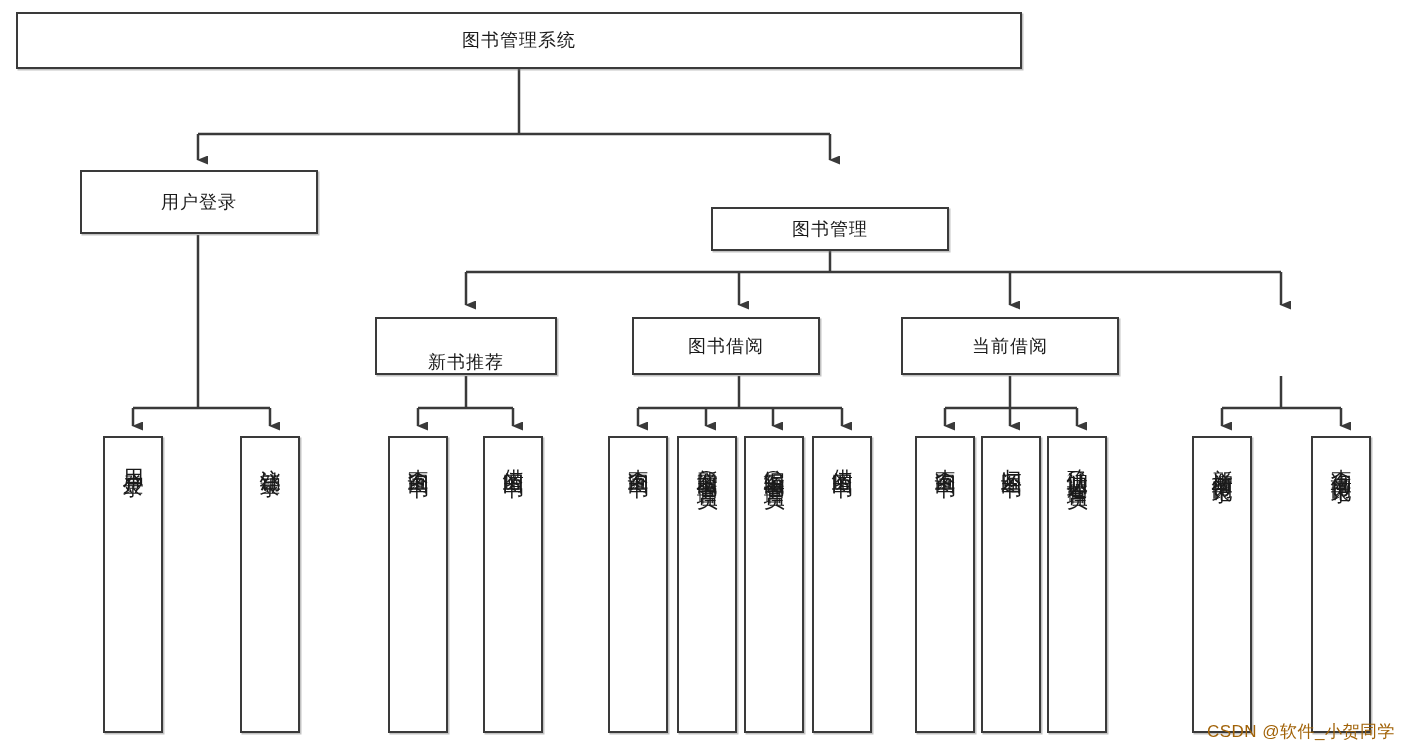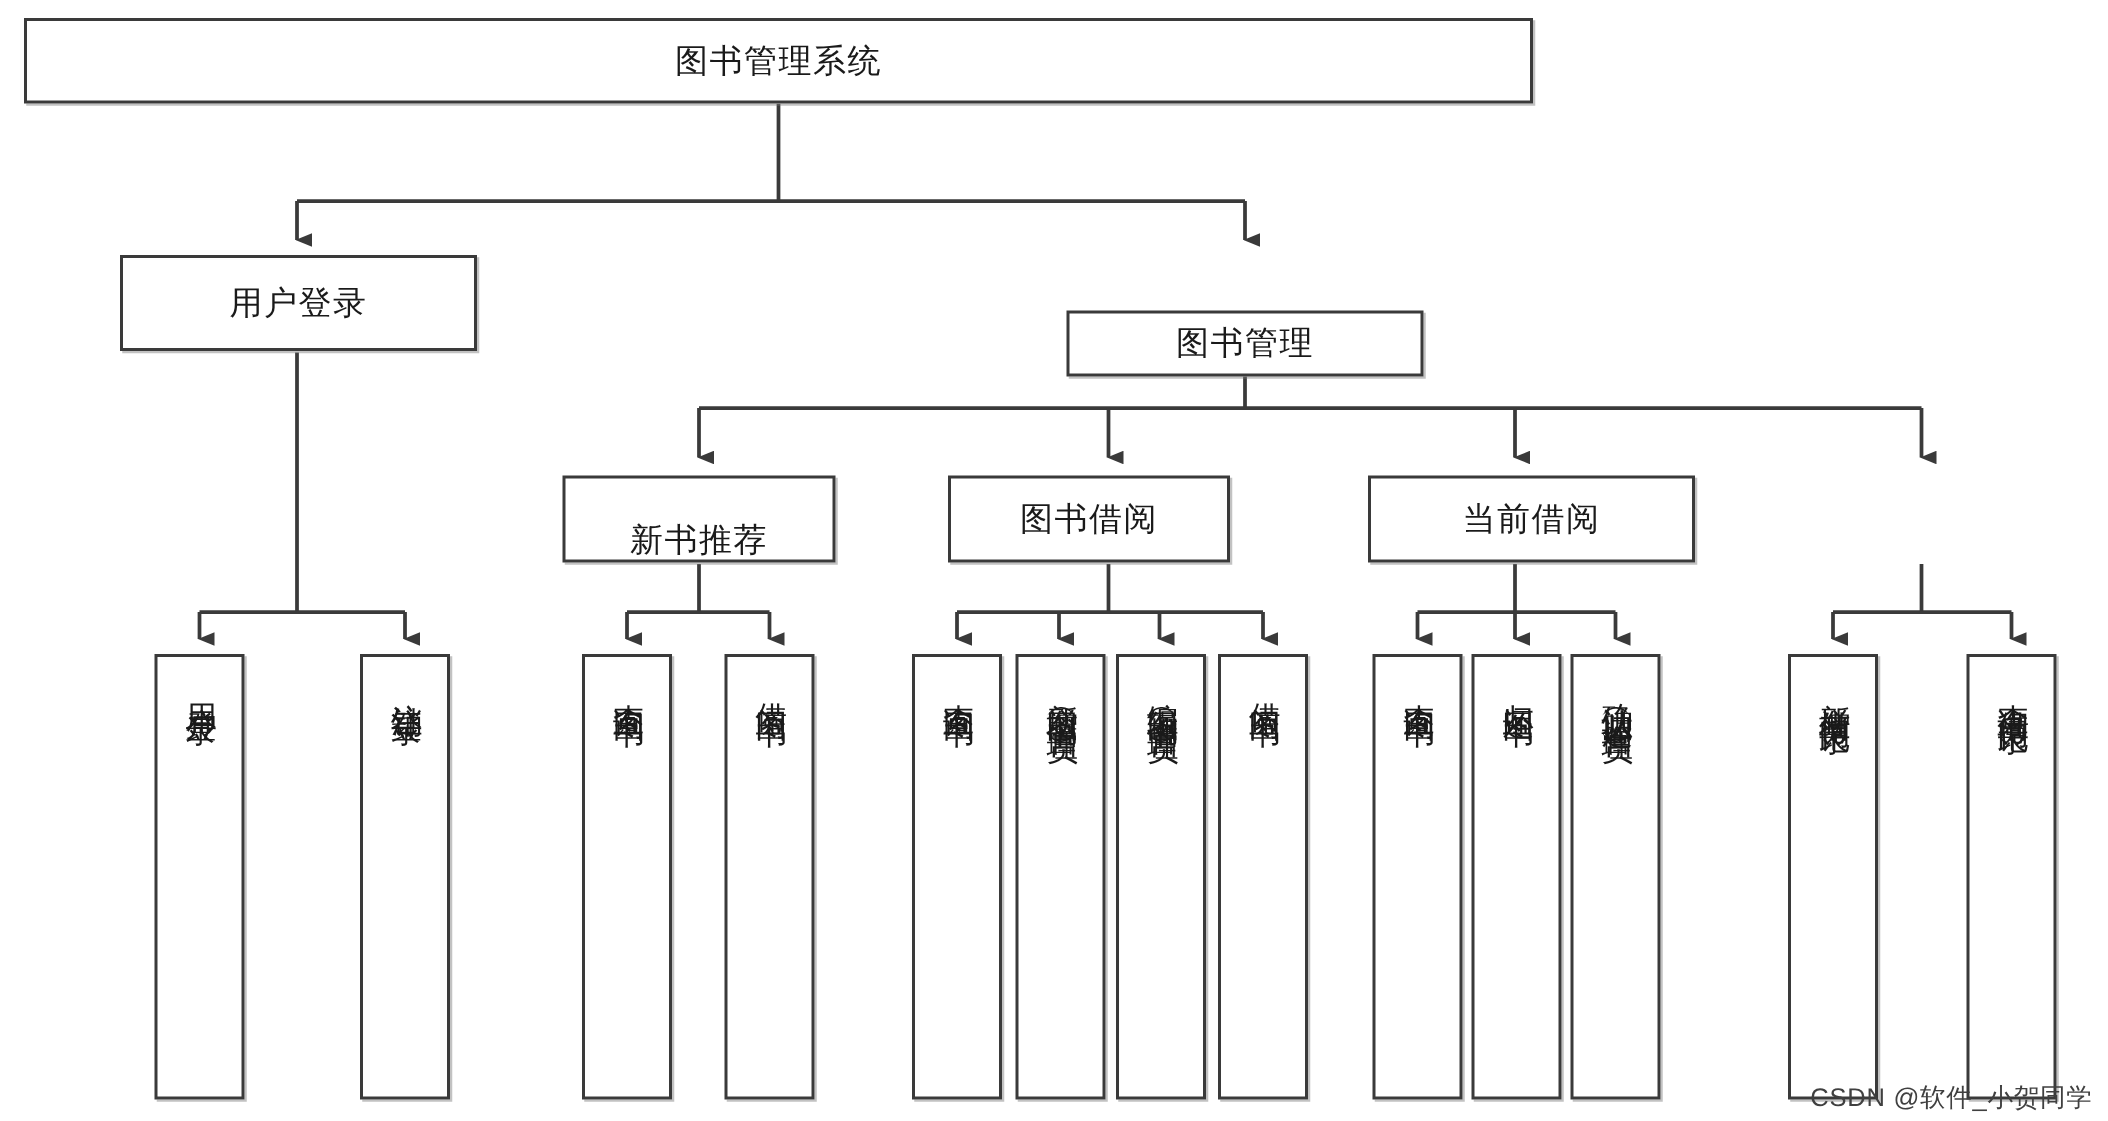--- a/index.html
+++ b/index.html
@@ -30,21 +30,21 @@
     box-sizing: border-box;
     background: #ffffff;
     border: 2px solid #3a3a3a;
     display: flex;
     align-items: center;
     justify-content: center;
     color: #1b1b1b;
     box-shadow: 1.5px 1.5px 0 rgba(120,120,120,0.45);
   }
   .node .label {
-    font-size: 22px;
+    font-size: 18px;
     line-height: 1.25;
     letter-spacing: 1px;
     white-space: nowrap;
     color: #1a1a1a;
   }
   .node.leaf {
     align-items: flex-start;
     justify-content: center;
     padding-top: 14px;
   }
@@ -55,21 +55,21 @@
     line-height: 1.45;
     letter-spacing: 3px;
     white-space: nowrap;
     display: block;
   }
   .watermark {
     position: absolute;
     right: 10px;
     bottom: 4px;
     font-size: 17px;
-    color: #404040;
+    color: #a16207;
     letter-spacing: 0.5px;
     white-space: nowrap;
   }
 </style>
 </head>
 <body>
 
 <div id="canvas">
 
   <svg class="edges" viewBox="0 0 1405 747">
@@ -132,21 +132,21 @@
   <div class="node" style="left:711px; top:179px; width:238px; height:44px;margin-top:28px;">
     <span class="label">图书管理</span>
   </div>
 
   <div class="node" style="left:375px; top:317px; width:182px; height:58px;align-items:flex-end;">
     <span class="label">新书推荐</span>
   </div>
   <div class="node" style="left:632px; top:317px; width:188px; height:58px;">
     <span class="label">图书借阅</span>
   </div>
-  <div class="node" style="left:901px; top:317px; width:218px; height:58px;margin-left:11px;">
+  <div class="node" style="left:901px; top:317px; width:218px; height:58px;">
     <span class="label">当前借阅</span>
   </div>
 
   <div class="node leaf" style="left:103px; top:436px; width:60px; height:297px;">
     <span class="label">用户登录</span>
   </div>
   <div class="node leaf" style="left:240px; top:436px; width:60px; height:297px;">
     <span class="label">注销登录</span>
   </div>
 

